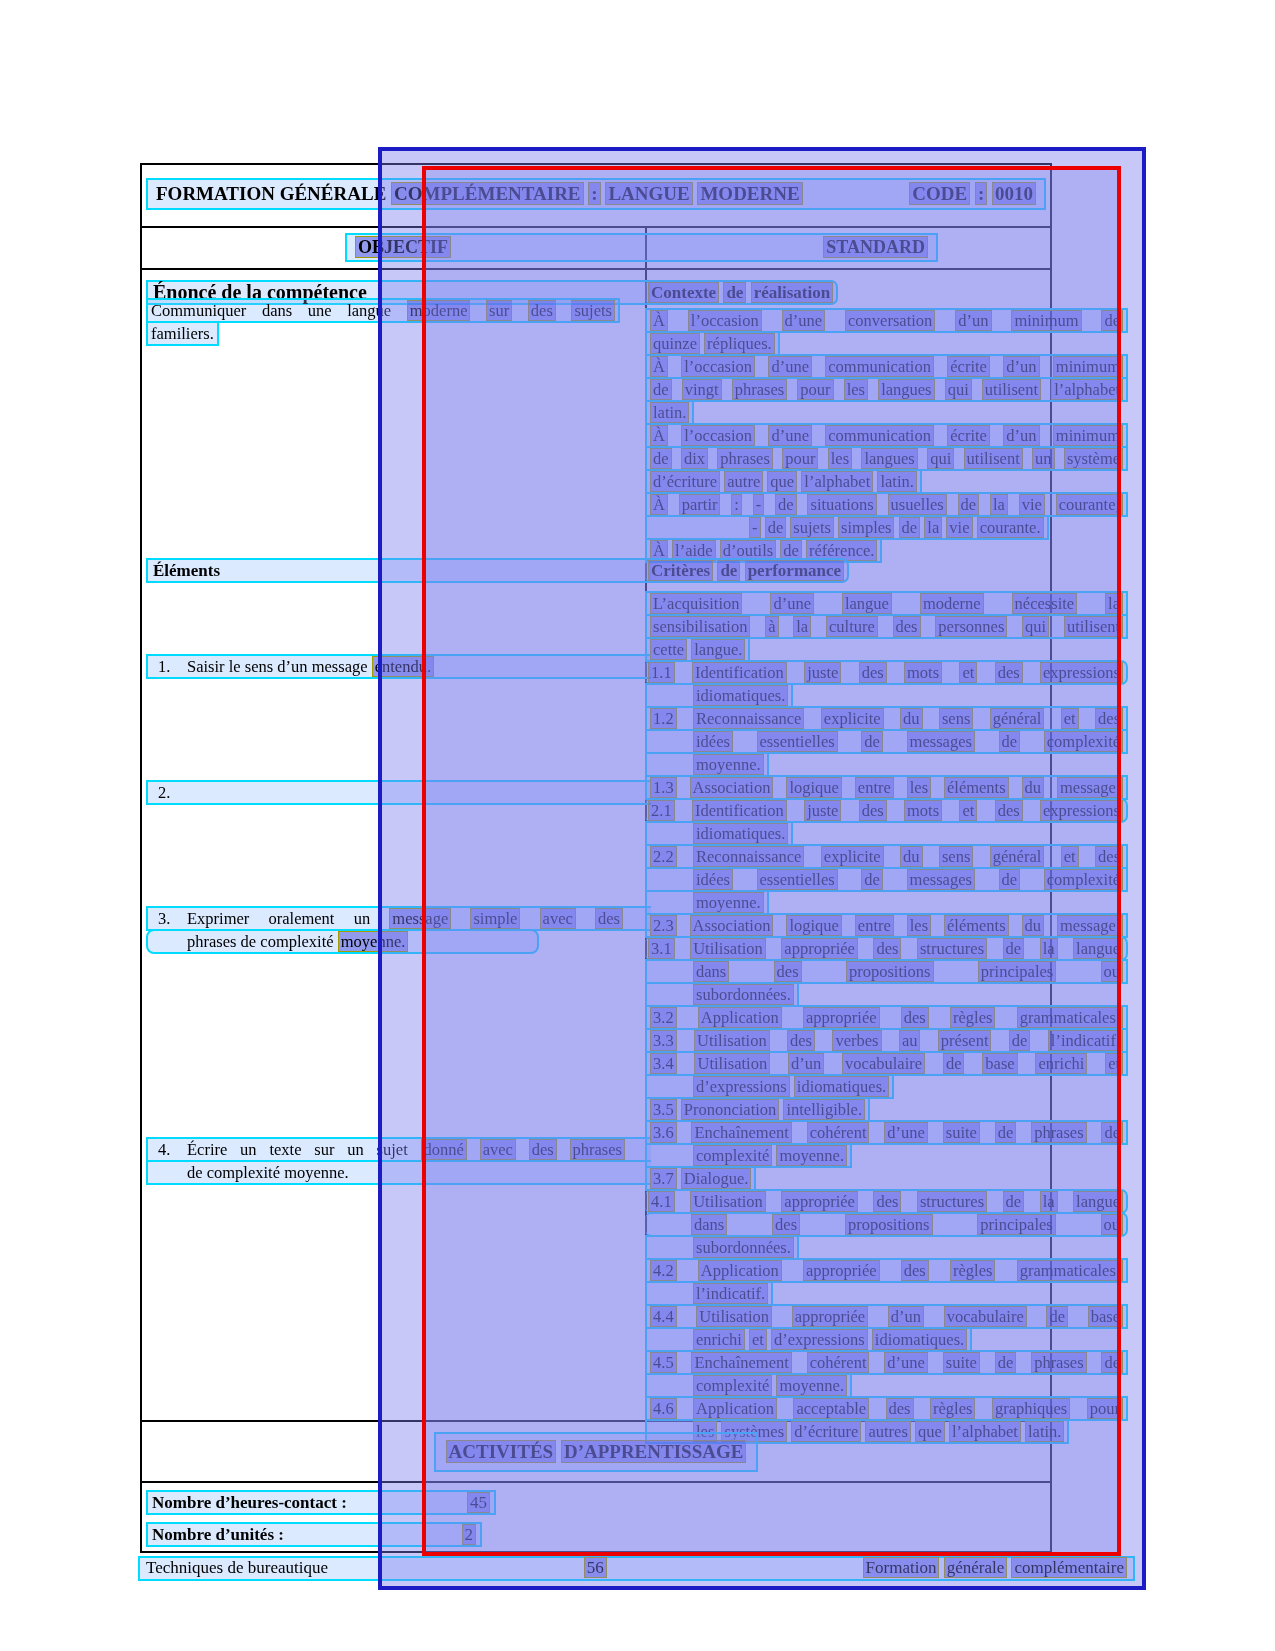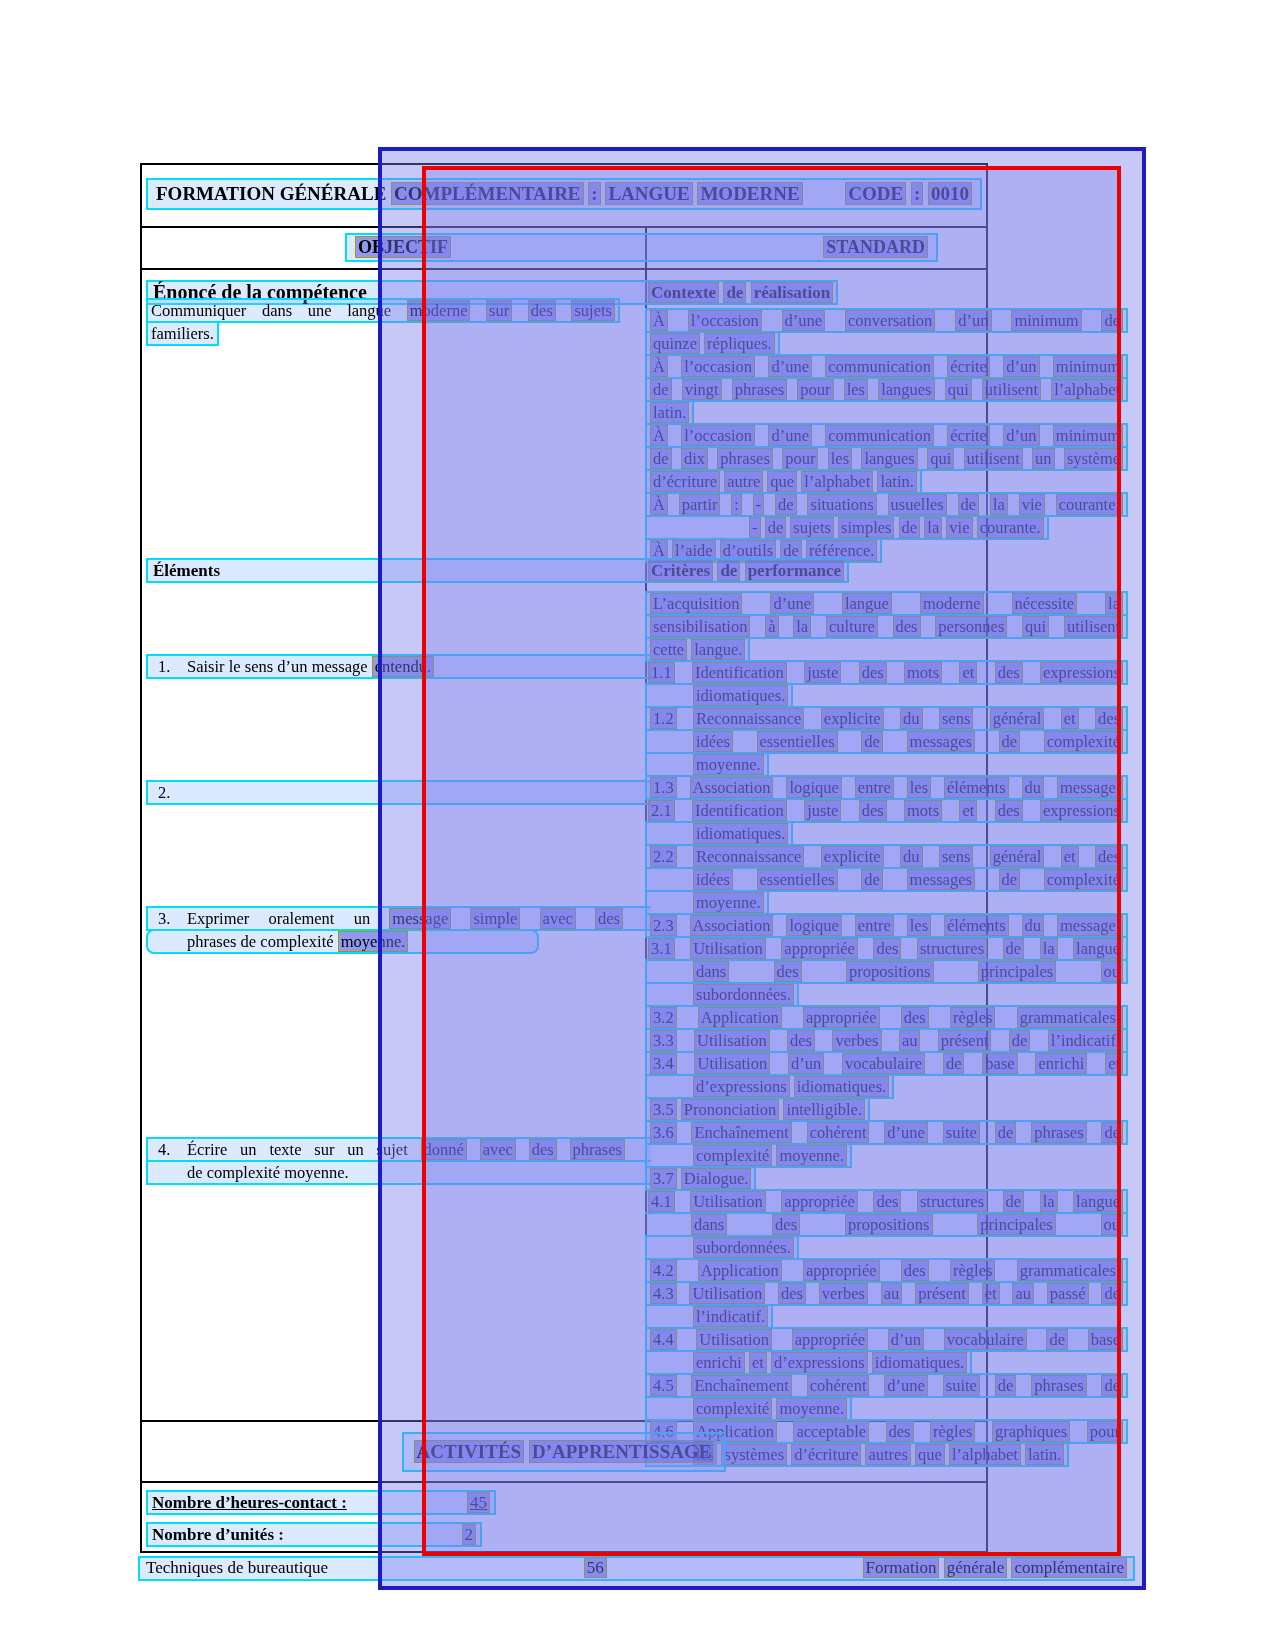--- a/index.html
+++ b/index.html
@@ -1,35 +1,35 @@
 <!DOCTYPE html>
 <html><head>
 <meta charset="utf-8">
 <style>
   html,body{margin:0;padding:0;background:#fff;}
   .page{position:relative;width:1275px;height:1651px;background:#fff;overflow:hidden;
         font-family:"Liberation Serif","DejaVu Serif",serif;color:#000;}
   
-  .doc{position:absolute;left:140px;top:163px;width:848px;border:2px solid #000;box-sizing:border-box;background:#fff;}
+  .doc{position:absolute;left:140px;top:163px;width:912px;border:2px solid #000;box-sizing:border-box;background:#fff;}
   .row-title{position:relative;height:61px;border-bottom:2px solid #000;}
   .row-heads{position:relative;height:40px;border-bottom:2px solid #000;}
   .row-content{position:relative;height:1150px;border-bottom:2px solid #000;}
   .row-activ{position:relative;height:59px;border-bottom:2px solid #000;display:flex;align-items:center;justify-content:center;}
   .row-nombre{position:relative;height:68px;}
   .vdiv{position:absolute;left:503px;top:0;bottom:0;width:2px;background:#000;}
   
   .lbox{box-sizing:border-box;border:2px solid #00dcff;background:rgba(125,180,255,0.28);}
   .line{height:25px;margin:-2px 0;padding:0 3px;line-height:21px;font-size:16.5px;position:relative;}
   .rline{width:483px;}
   .fit{width:-moz-fit-content;width:fit-content;white-space:nowrap;}
   .txt{display:block;}
   .just .txt{text-align:justify;text-align-last:justify;width:100%;}
   .ind1{padding-left:46px;}
   .ind2{padding-left:102px;}
-  .mergeL{border-left:none;}
+  .mergeL{border-left:none;border-radius:7px;}
   .mergeR{border-right:none;}
   .bold{font-weight:bold;}
   
   .wb{background:rgba(42,42,212,0.42);border:1px solid #a39a00;padding:0 2px;}
   
   .titlebox{position:absolute;left:4px;right:4px;top:13px;height:32px;display:flex;align-items:center;
             justify-content:space-between;padding:0 8px;font-size:19px;font-weight:bold;}
   .headsbox{position:absolute;left:203px;width:593px;top:5px;height:29px;display:flex;align-items:center;
             justify-content:space-between;padding:0 8px;font-size:18px;font-weight:bold;}
   
@@ -46,21 +46,21 @@
   .litem .line{width:505px;}
   .lnum{position:absolute;left:10px;}
   .litem .txt{margin-left:36px;}
   .i3 .jl .txt{width:436px;text-align:justify;text-align-last:justify;}
   .i4 .jl .txt{width:438px;text-align:justify;text-align-last:justify;}
   .i3 .l2{width:393px;border-radius:8px;}
   
   .activbox{height:29px;display:flex;align-items:center;padding:18px 10px;font-size:19px;font-weight:bold;}
   .nline{position:absolute;left:4px;height:25px;display:flex;align-items:center;justify-content:space-between;
          padding:0 4px;font-size:17px;}
-  .nl1{top:7px;width:350px;text-decoration:underline;}
+  .nl1{top:7px;width:350px;}
   .nl2{top:39px;width:336px;}
   .nlabel{font-weight:bold;}
   
   .footer{position:absolute;left:138px;top:1556px;width:997px;height:25px;display:flex;align-items:flex-start;
           justify-content:space-between;padding:0 6px;font-size:17px;box-sizing:border-box;}
   
   .ov{position:absolute;pointer-events:none;box-sizing:border-box;}
   .ov-navy{left:378px;top:147px;width:768px;height:1443px;background:rgba(125,125,238,0.42);border:4px solid #1c1cc4;}
   .ov-red{left:422px;top:166px;width:699px;height:1390px;background:rgba(125,125,238,0.33);border:4px solid #ec0000;}
 </style>
@@ -271,23 +271,20 @@
           </div>
           <div class="line lbox rline just ind1 mergeL">
             <div class="txt"><span class="wb">dans</span> <span class="wb">des</span> <span class="wb">propositions</span> <span class="wb">principales</span> <span class="wb">ou</span></div>
           </div>
           <div class="line lbox rline fit ind1">
             <div class="txt"><span class="wb">subordonnées.</span></div>
           </div>
           <div class="line lbox rline just">
             <div class="txt"><span class="wb">4.2</span> <span class="wb">Application</span> <span class="wb">appropriée</span> <span class="wb">des</span> <span class="wb">règles</span> <span class="wb">grammaticales.</span></div>
           </div>
-          <div class="line lbox rline just">
-            <div class="txt"><span class="wb">4.3</span> <span class="wb">Utilisation</span> <span class="wb">des</span> <span class="wb">verbes</span> <span class="wb">au</span> <span class="wb">présent</span> <span class="wb">et</span> <span class="wb">au</span> <span class="wb">passé</span> <span class="wb">de</span></div>
-          </div>
           <div class="line lbox rline fit ind1">
             <div class="txt"><span class="wb">l’indicatif.</span></div>
           </div>
           <div class="line lbox rline just">
             <div class="txt"><span class="wb">4.4</span> <span class="wb">Utilisation</span> <span class="wb">appropriée</span> <span class="wb">d’un</span> <span class="wb">vocabulaire</span> <span class="wb">de</span> <span class="wb">base</span></div>
           </div>
           <div class="line lbox rline fit ind1">
             <div class="txt"><span class="wb">enrichi</span> <span class="wb">et</span> <span class="wb">d’expressions</span> <span class="wb">idiomatiques.</span></div>
           </div>
           <div class="line lbox rline just">

